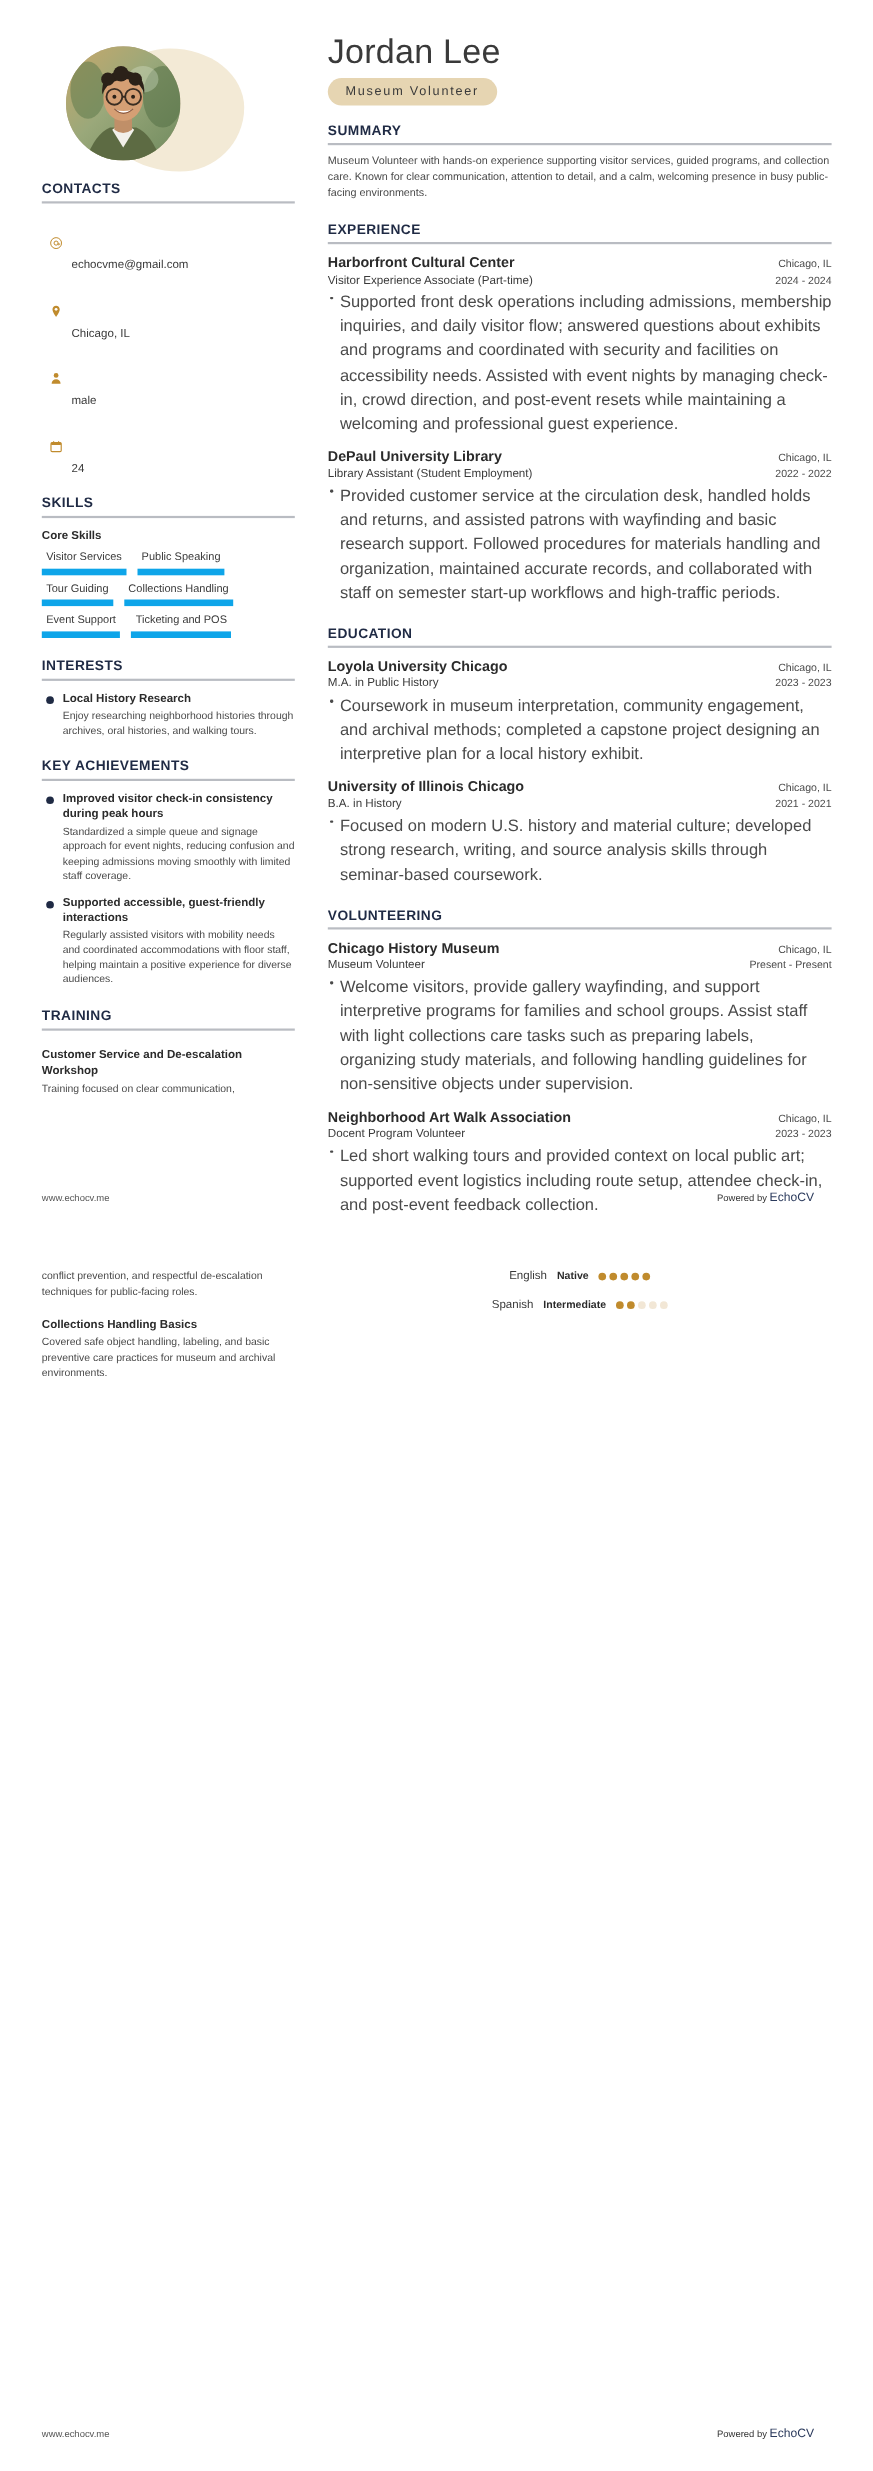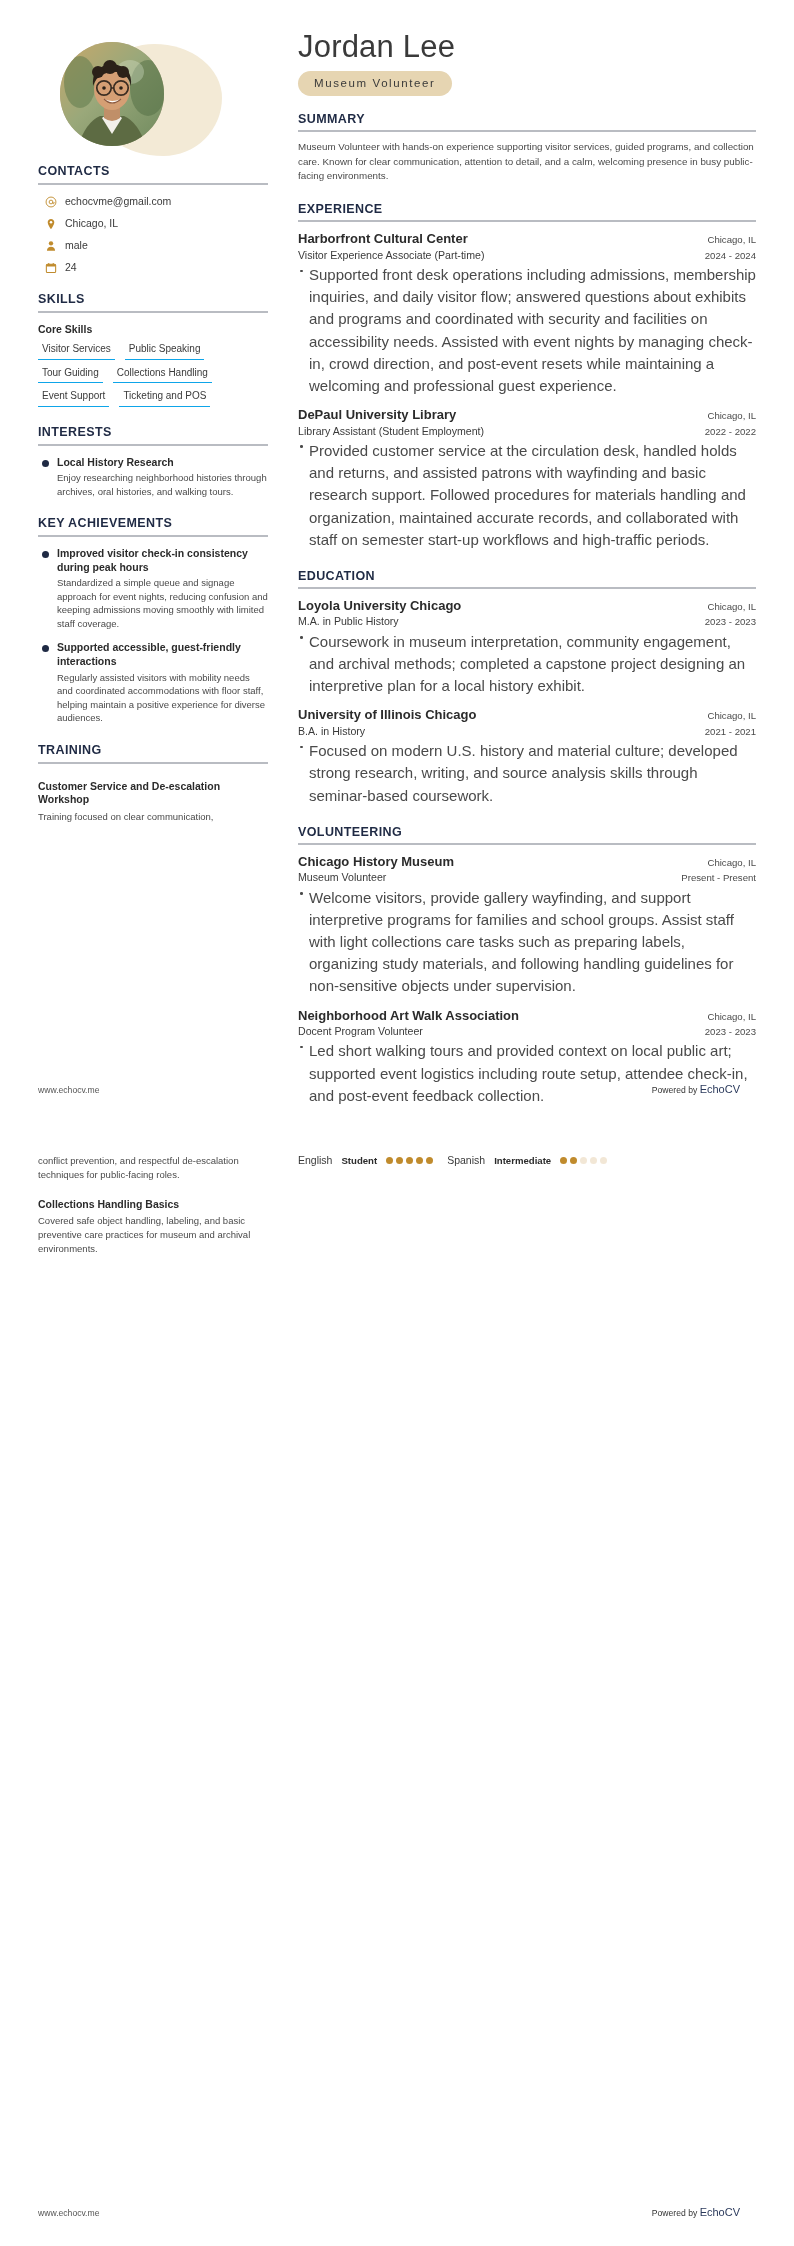--- a/index.html
+++ b/index.html
@@ -116,38 +116,39 @@
     display: flex;
     align-items: center;
     justify-content: center;
     color: #c08b2d;
   }
   .contact-icon svg { display: block; }
   .contact-text {
     font-size: 10.5px;
     color: #3a3a3a;
     line-height: 1.2;
+    margin-top: 40px;
   }
 
   
   .skill-group-title {
     font-size: 10.5px;
     font-weight: bold;
     color: #2b2b2b;
     margin: 2px 0 7px 0;
   }
   .skill-tags {
     display: flex;
     flex-wrap: wrap;
     gap: 6px 10px;
   }
   .skill-tag {
     font-size: 10px;
     color: #3a3a3a;
-    border-bottom: 1px solid #0ea5e9;
+    border-bottom: 6px solid #0ea5e9;
     padding: 1px 4px 3px 4px;
     white-space: nowrap;
     line-height: 1.25;
   }
 
   
   .blk {
     display: flex;
     gap: 8px;
     margin-bottom: 11px;
@@ -267,20 +268,21 @@
     border-radius: 50%;
     background: #4a4a4a;
   }
 
   
   .langs {
     display: flex;
     align-items: center;
     gap: 14px;
     flex-wrap: wrap;
+    flex-direction: column;
   }
   .lang-item {
     display: flex;
     align-items: center;
     gap: 9px;
   }
   .lang-name {
     font-size: 10.5px;
     color: #3a3a3a;
   }
@@ -617,21 +619,21 @@
         <div class="train-title">Collections Handling Basics</div>
         <div class="train-desc">Covered safe object handling, labeling, and basic preventive care practices for museum and archival environments.</div>
       </div>
     </div>
 
     <div class="col-right">
       <div class="langs">
 
         <div class="lang-item">
           <span class="lang-name">English</span>
-          <span class="lang-level">Student</span>
+          <span class="lang-level">Native</span>
           <span class="lang-dots">
             <span class="dot on"></span>
             <span class="dot on"></span>
             <span class="dot on"></span>
             <span class="dot on"></span>
             <span class="dot on"></span>
           </span>
         </div>
 
         <div class="lang-item">

